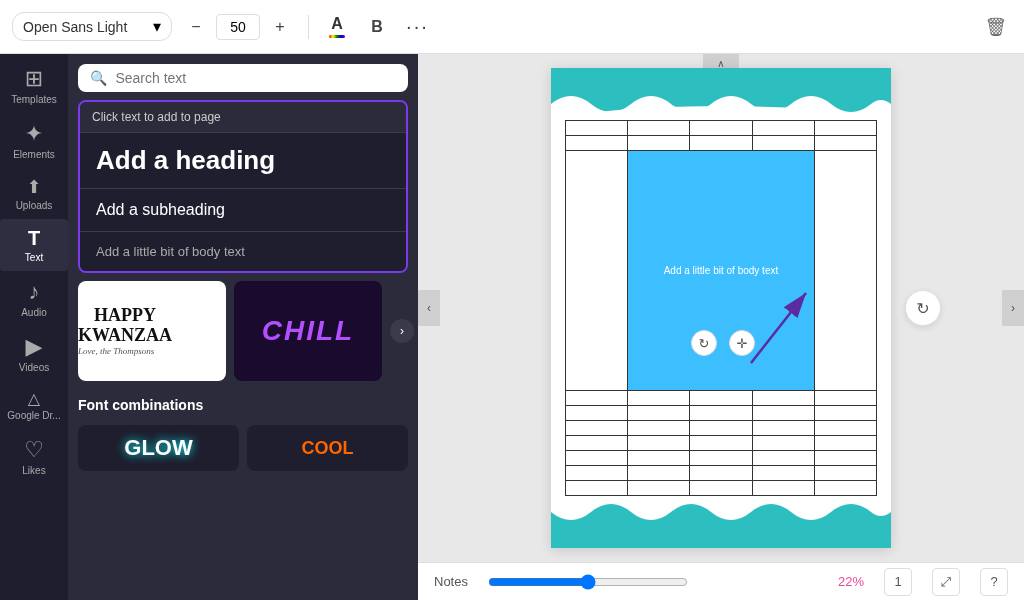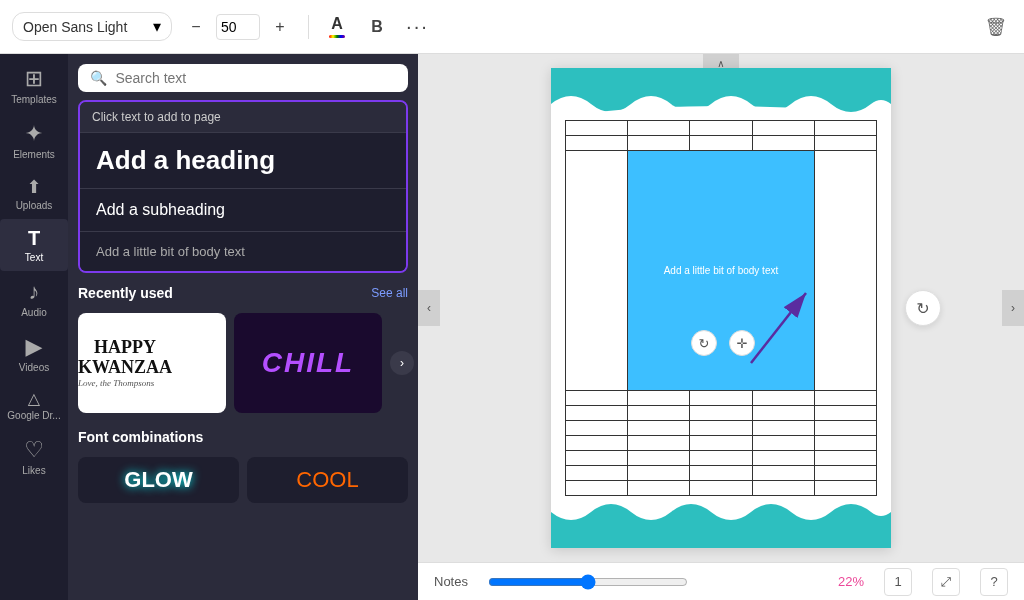--- a/index.html
+++ b/index.html
@@ -32,21 +32,21 @@
     .toolbar-btn {
       width: 32px; height: 32px;
       display: flex; align-items: center; justify-content: center;
       border: none; background: transparent; cursor: pointer;
       border-radius: 4px; font-size: 16px; color: #444;
     }
     .font-size-group {
       display: flex; align-items: center; gap: 4px;
     }
     .font-size-input {
-      width: 44px; text-align: left; border: 1px solid #ddd; border-radius: 4px;
+      width: 44px; text-align: center; border: 1px solid #ddd; border-radius: 4px;
       padding: 4px; font-size: 14px;
     }
     .text-color-btn {
       display: flex; flex-direction: column; align-items: center; gap: 2px;
       cursor: pointer; border: none; background: transparent;
     }
     .text-color-letter { font-size: 16px; font-weight: bold; color: #333; }
     .text-color-bar { width: 16px; height: 3px; background: linear-gradient(to right, red, yellow, green, blue, purple); border-radius: 2px; }
     .bold-btn { font-weight: bold; font-size: 16px; }
     .more-btn { font-size: 20px; letter-spacing: 1px; }
@@ -175,21 +175,21 @@
     .font-combos-section { margin-top: 4px; }
     .font-combo-preview {
       display: flex; gap: 8px; margin-top: 8px;
     }
     .font-combo-card {
       background: #1e1e2e; border-radius: 8px; padding: 10px;
       cursor: pointer; flex: 1;
       display: flex; align-items: center; justify-content: center;
     }
     .glow-text { font-size: 22px; font-weight: 900; color: #fff; text-shadow: 0 0 10px cyan; }
-    .cool-text { font-size: 22px; font-weight: 400; color: #ff6600; }
+    .cool-text { font-size: 18px; font-weight: 700; color: #ff6600; }
 
     
     .canvas-area {
       flex: 1;
       background: #e8e8e8;
       position: relative;
       overflow: hidden;
       display: flex;
       flex-direction: column;
     }
@@ -364,24 +364,20 @@
       <input type="text" placeholder="Search text" style="">
     </div>
 
     <div class="text-options-box">
       <div class="text-options-header">Click text to add to page</div>
       <button class="text-option-btn text-option-heading">Add a heading</button>
       <button class="text-option-btn text-option-subheading">Add a subheading</button>
       <button class="text-option-btn text-option-body">Add a little bit of body text</button>
     </div>
 
-    <div class="section-header">
-      <span class="section-title">Recently used</span>
-      <button class="see-all-btn">See all</button>
-    </div>
     <div class="recently-used">
       <div class="template-card">
         <div class="template-kwanzaa">
           <div class="kwanzaa-title">HAPPY<br>KWANZAA</div>
           <div class="kwanzaa-subtitle">Love, the Thompsons</div>
         </div>
       </div>
       <div class="template-card">
         <div class="template-chill">
           <div class="chill-text">CHILL</div>

